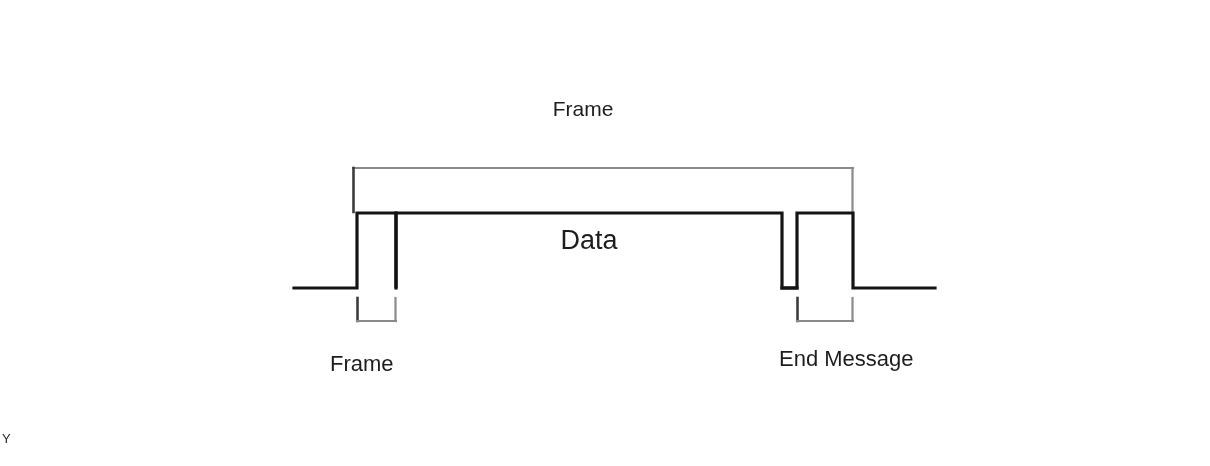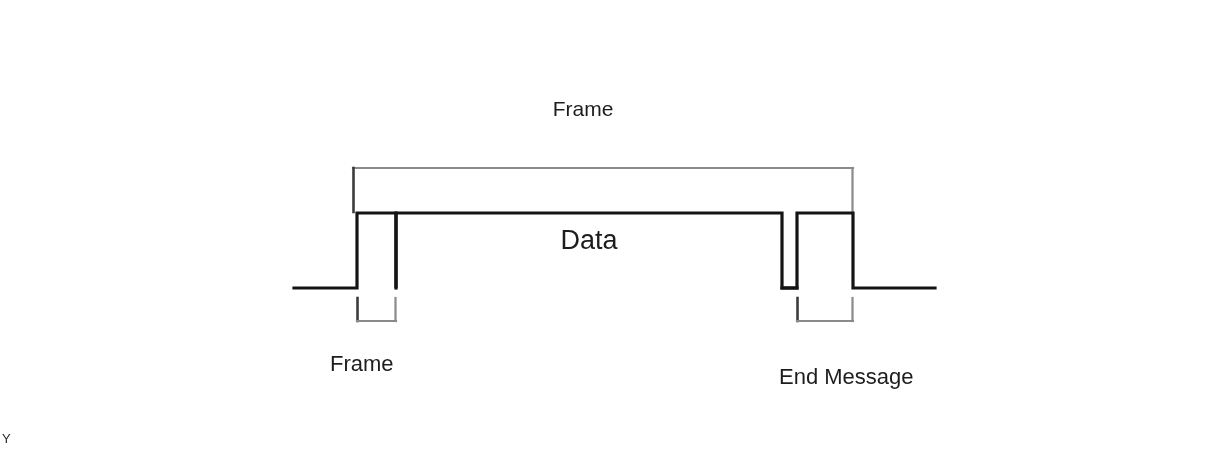--- a/index.html
+++ b/index.html
@@ -70,21 +70,21 @@
     text-align: center;
     font-size: 27px;
   }
   #label-header {
     left: 330px;
     top: 353px;
     font-size: 22px;
   }
   #label-end-message {
     left: 779px;
-    top: 366px;
+    top: 348px;
     font-size: 22px;
   }
   #stray-glyph {
     left: 2px;
     top: 432px;
     font-size: 13px;
     color: #2b2b2b;
   }
 </style>
 </head>

